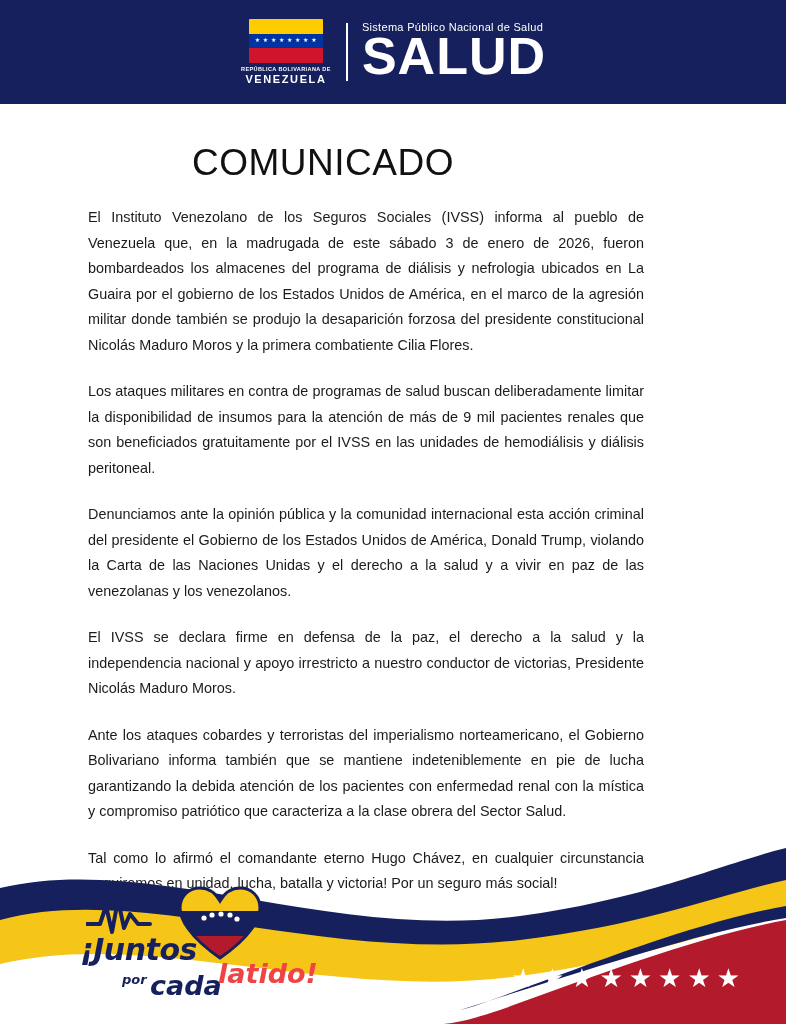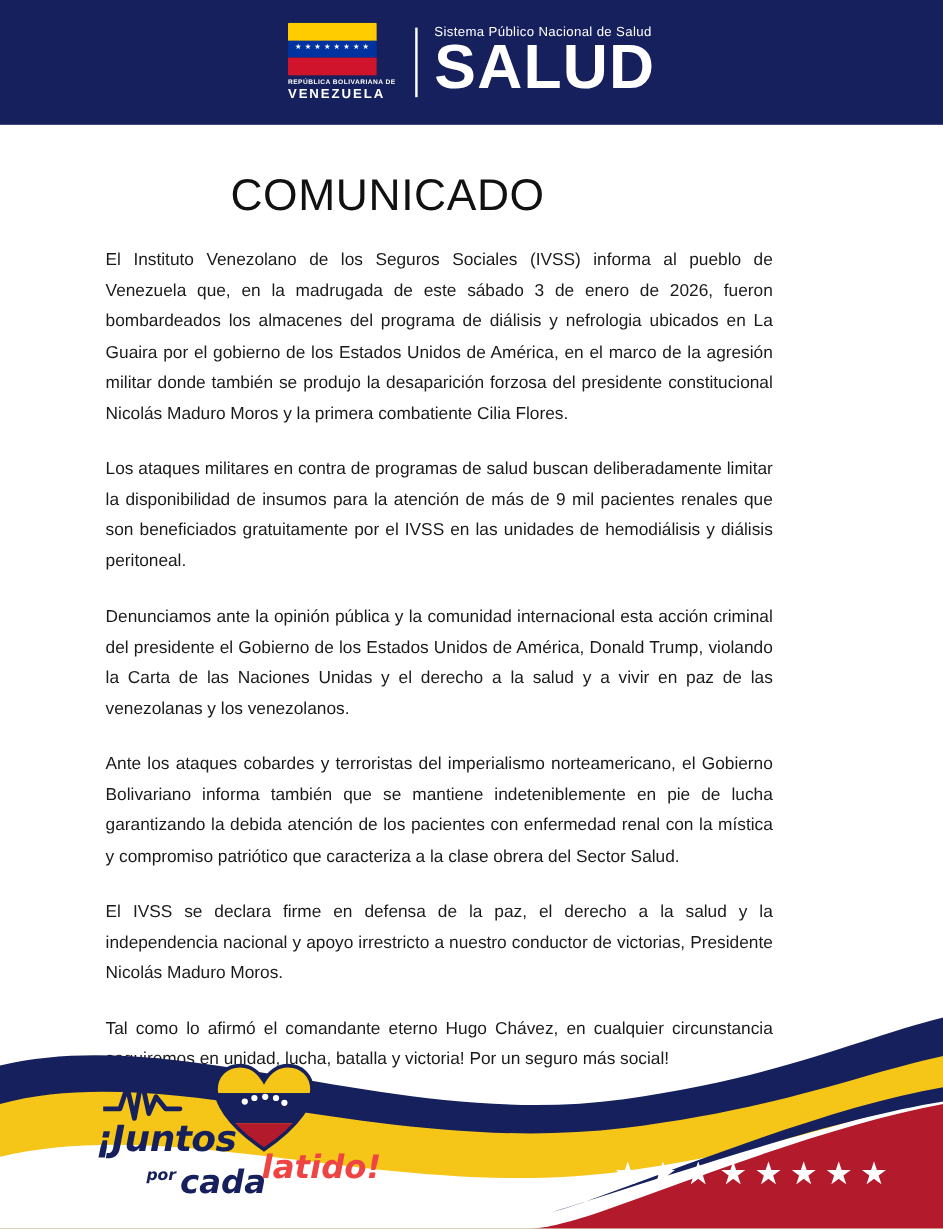--- a/index.html
+++ b/index.html
@@ -28,21 +28,21 @@
     justify-content: center;
   }
   .header-inner {
     display: flex;
     align-items: center;
     gap: 14px;
   }
   .flag-block {
     display: flex;
     flex-direction: column;
-    align-items: flex-start;
+    align-items: center;
     width: 92px;
   }
   .flag {
     width: 74px;
     height: 44px;
     position: relative;
     overflow: hidden;
     border-radius: 1px;
   }
   .flag .band {
@@ -235,22 +235,22 @@
 
   </div>
 </div>
 
 <div class="doc-title">COMUNICADO</div>
 
 <div class="content">
   <p>El Instituto Venezolano de los Seguros Sociales (IVSS) informa al pueblo de Venezuela que, en la madrugada de este sábado 3 de enero de 2026, fueron bombardeados los almacenes del programa de diálisis y nefrologia ubicados en La Guaira por el gobierno de los Estados Unidos de América, en el marco de la agresión militar donde también se produjo la desaparición forzosa del presidente constitucional Nicolás Maduro Moros y la primera combatiente Cilia Flores.</p>
   <p>Los ataques militares en contra de programas de salud buscan deliberadamente limitar la disponibilidad de insumos para la atención de más de 9 mil pacientes renales que son beneficiados gratuitamente por el IVSS en las unidades de hemodiálisis y diálisis peritoneal.</p>
   <p>Denunciamos ante la opinión pública y la comunidad internacional esta acción criminal del presidente el Gobierno de los Estados Unidos de América, Donald Trump, violando la Carta de las Naciones Unidas y el derecho a la salud y a vivir en paz de las venezolanas y los venezolanos.</p>
+  <p>El IVSS se declara firme en defensa de la paz, el derecho a la salud y la independencia nacional y apoyo irrestricto a nuestro conductor de victorias, Presidente Nicolás Maduro Moros.</p>
   <p>Ante los ataques cobardes y terroristas del imperialismo norteamericano, el Gobierno Bolivariano informa también que se mantiene indeteniblemente en pie de lucha garantizando la debida atención de los pacientes con enfermedad renal con la mística y compromiso patriótico que caracteriza a la clase obrera del Sector Salud.</p>
-  <p>El IVSS se declara firme en defensa de la paz, el derecho a la salud y la independencia nacional y apoyo irrestricto a nuestro conductor de victorias, Presidente Nicolás Maduro Moros.</p>
   <p>Tal como lo afirmó el comandante eterno Hugo Chávez, en cualquier circunstancia seguiremos en unidad, lucha, batalla y victoria! Por un seguro más social!</p>
 </div>
 
 <div class="footer">
   <svg class="footer-svg" width="786" height="200" viewBox="0 0 786 200">
 
     <path d="M0,64 C150,28 330,118 520,92 C650,74 720,40 786,24 L786,200 L0,200 Z" fill="#16205c"></path>
 
     <path d="M0,96 C140,58 320,140 520,116 C650,100 720,70 786,56 L786,200 L0,200 Z" fill="#f5c518"></path>
 

